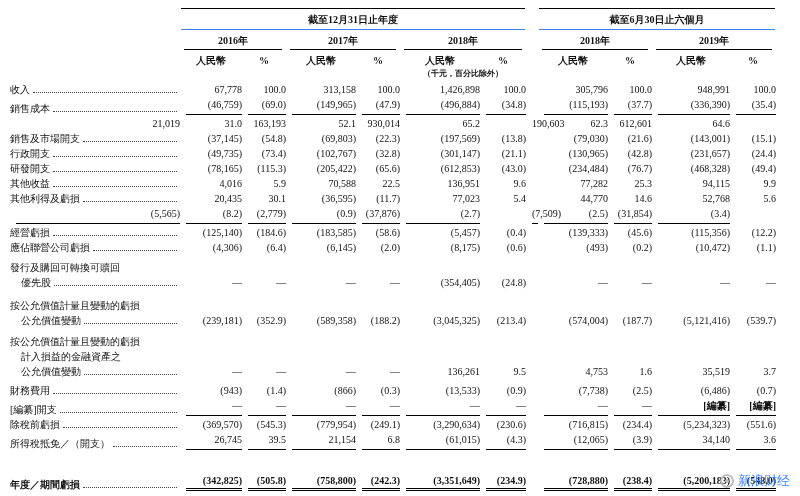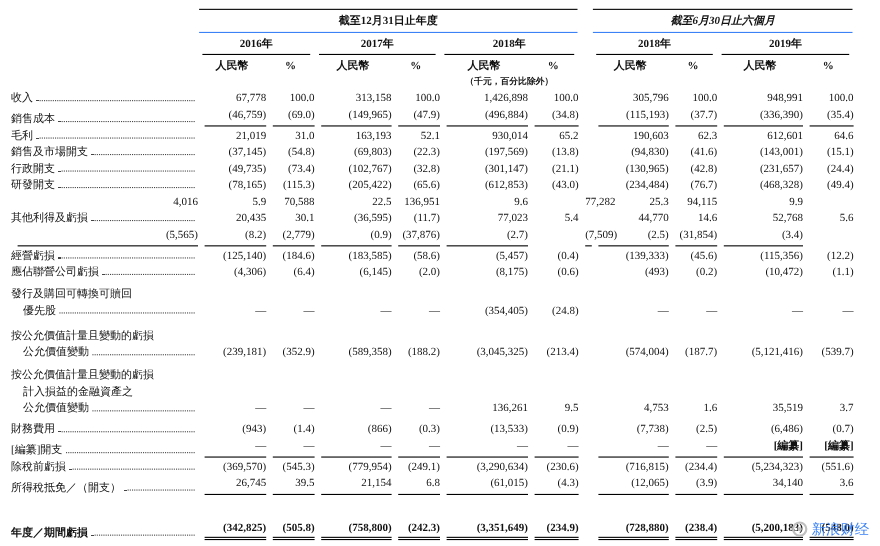--- a/index.html
+++ b/index.html
@@ -13,21 +13,21 @@
   .leader{flex:1;border-bottom:1px dotted #444;margin:0 3px 3px 3px;min-width:6px;}
   .val{text-align:right;margin-left:6px;white-space:nowrap;}
   .sep{}
   .bold{font-weight:bold;}
   .row.rule .val{border-bottom:1px solid #000;padding-bottom:2px;margin-bottom:1px;}
   .row.drule .val{border-bottom:3px double #000;padding-bottom:0;margin-bottom:1px;margin-top:22px;}
   
   .hdr .grp{border-top:1px solid #000;border-bottom:1px solid #3b82f6;text-align:center;
             font-weight:bold;padding:3px 0 2px 0;margin:0 1px;}
   .span-annual{grid-column:2/8;}
-  .span-interim{grid-column:9/13;font-style:italic;}
+  .span-interim{grid-column:9/13;}
   .yr{border-bottom:1px solid #000;text-align:center;font-weight:bold;padding:3px 0 1px 0;margin:0 4px;}
   .span-y1{grid-column:2/4;} .span-y2{grid-column:4/6;} .span-y3{grid-column:6/8;}
   .span-y4{grid-column:9/11;} .span-y5{grid-column:11/13;}
   .sub{text-align:center;font-weight:bold;padding-top:3px;}
   .note{grid-column:6/8;text-align:center;font-size:8px;line-height:9px;font-weight:bold;
         white-space:normal;padding:1px 14px 2px 14px;}
   .body{margin-top:2px;}
   .watermark{position:absolute;right:10px;bottom:6px;color:#3b82f6;font-size:13px;
              display:flex;align-items:center;gap:4px;
              font-family:"Liberation Sans","DejaVu Sans",sans-serif;}
@@ -104,24 +104,20 @@
           <div class="val">(47.9)</div>
           <div class="val">(496,884)</div>
           <div class="val">(34.8)</div>
           <div class="sep"></div>
           <div class="val">(115,193)</div>
           <div class="val">(37.7)</div>
           <div class="val">(336,390)</div>
           <div class="val">(35.4)</div>
         </div>
         <div class="row">
-          <div class="lab">
-            <span>毛利</span>
-            <span class="leader"></span>
-          </div>
           <div class="val">21,019</div>
           <div class="val">31.0</div>
           <div class="val">163,193</div>
           <div class="val">52.1</div>
           <div class="val">930,014</div>
           <div class="val">65.2</div>
           <div class="sep"></div>
           <div class="val">190,603</div>
           <div class="val">62.3</div>
           <div class="val">612,601</div>
@@ -132,22 +128,22 @@
             <span>銷售及市場開支</span>
             <span class="leader"></span>
           </div>
           <div class="val">(37,145)</div>
           <div class="val">(54.8)</div>
           <div class="val">(69,803)</div>
           <div class="val">(22.3)</div>
           <div class="val">(197,569)</div>
           <div class="val">(13.8)</div>
           <div class="sep"></div>
-          <div class="val">(94,830)</div>
-          <div class="val">(41.6)</div>
+          <div class="val">(79,030)</div>
+          <div class="val">(21.6)</div>
           <div class="val">(143,001)</div>
           <div class="val">(15.1)</div>
         </div>
         <div class="row">
           <div class="lab">
             <span>行政開支</span>
             <span class="leader"></span>
           </div>
           <div class="val">(49,735)</div>
           <div class="val">(73.4)</div>
@@ -172,20 +168,24 @@
           <div class="val">(65.6)</div>
           <div class="val">(612,853)</div>
           <div class="val">(43.0)</div>
           <div class="sep"></div>
           <div class="val">(234,484)</div>
           <div class="val">(76.7)</div>
           <div class="val">(468,328)</div>
           <div class="val">(49.4)</div>
         </div>
         <div class="row">
+          <div class="lab">
+            <span>其他收益</span>
+            <span class="leader"></span>
+          </div>
           <div class="val">4,016</div>
           <div class="val">5.9</div>
           <div class="val">70,588</div>
           <div class="val">22.5</div>
           <div class="val">136,951</div>
           <div class="val">9.6</div>
           <div class="sep"></div>
           <div class="val">77,282</div>
           <div class="val">25.3</div>
           <div class="val">94,115</div>

